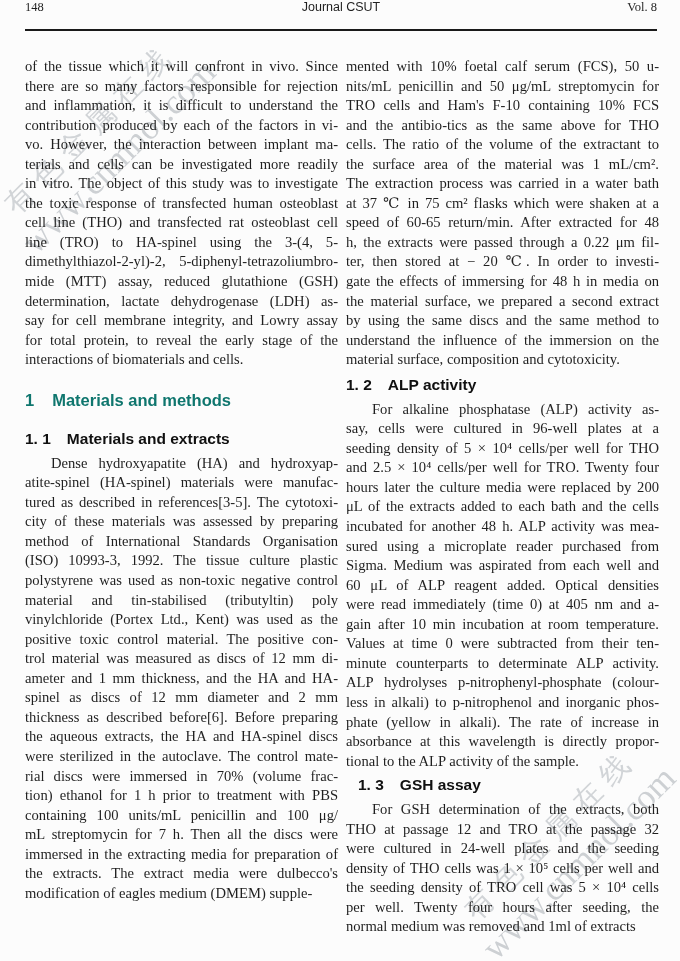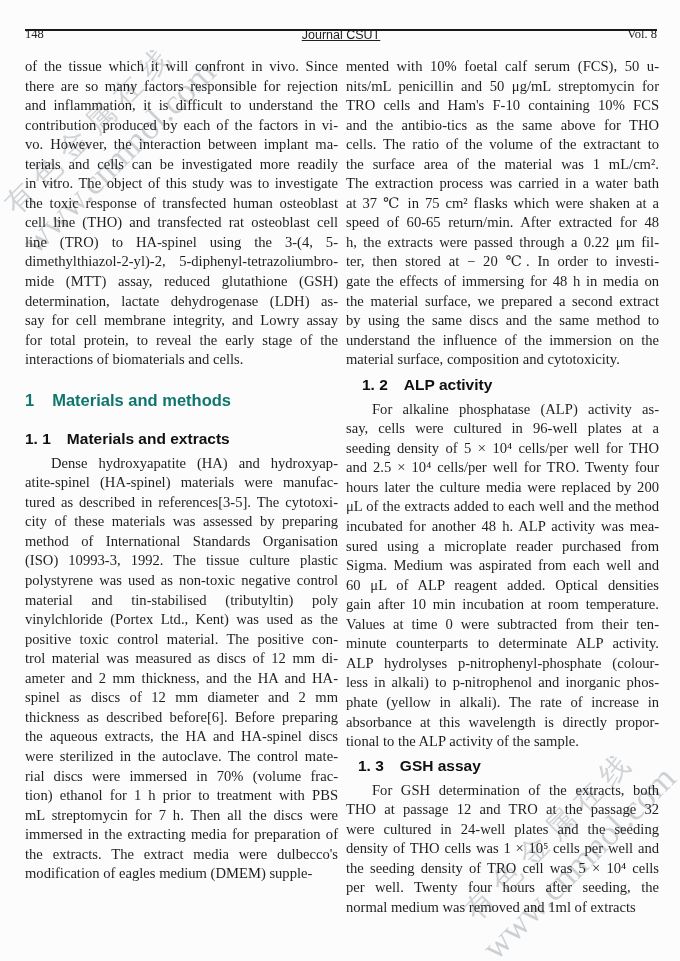--- a/index.html
+++ b/index.html
@@ -2,39 +2,39 @@
 <html><head>
 <meta charset="utf-8">
 <style>
   html,body{margin:0;padding:0;background:#e8e8e8;}
   .page{
     position:relative;width:680px;height:961px;margin:0 auto;
     background:#fcfcfc;overflow:hidden;
     font-family:"Liberation Serif","DejaVu Serif",serif;color:#1f1f1f;
   }
   
-  .hdr{position:absolute;top:27px;left:25px;width:632px;display:flex;align-items:flex-end;gap:11px;}
+  .hdr{position:absolute;top:0;left:25px;width:632px;display:flex;align-items:flex-start;gap:11px;}
   .hdr .pgnum{font-size:12.5px;width:90px;text-align:left;}
-  .hdr .jtitle{flex:1;text-align:center;font-family:"Liberation Sans","DejaVu Sans",sans-serif;font-size:12.5px;text-decoration:underline;}
+  .hdr .jtitle{flex:1;text-align:center;font-family:"Liberation Sans","DejaVu Sans",sans-serif;font-size:12.5px;}
   .hdr .vol{width:90px;text-align:right;font-size:12.5px;}
   .rule{position:absolute;top:29px;left:25px;width:632px;height:2px;background:#1a1a1a;}
   
   .col{position:absolute;top:57px;width:313px;font-size:14.6px;line-height:19.55px;}
   .col.left{left:25px;}
   .col.right{left:346px;}
   .para{width:100%;}
   .pline{text-align:justify;text-align-last:justify;white-space:normal;}
   .pline.lastline{text-align-last:left;}
   .pline.firstline{padding-left:26px;box-sizing:border-box;}
   
   .h-main{font-family:"Liberation Sans","DejaVu Sans",sans-serif;font-weight:bold;
           font-size:16.5px;line-height:17px;color:#0f766e;margin:22px 0 0 0;}
   .h-sub{font-family:"Liberation Sans","DejaVu Sans",sans-serif;font-weight:bold;
          font-size:15.5px;line-height:16px;color:#101010;margin:22px 0 7px 0;}
-  .h-sub.tight{margin:7px 0 7px 16px;}
+  .h-sub.tight{margin:7px 0 7px 0;}
   .h-sub.tight2{margin:6px 0 7px 12px;}
   .h-num{display:inline-block;margin-right:16px;}
   .h-main .h-num{margin-right:18px;}
   
   .wm{position:absolute;width:380px;transform:rotate(-45deg);text-align:center;
       color:#a7adb3;pointer-events:none;user-select:none;}
   .wm .cn{font-size:29px;letter-spacing:9px;opacity:.5;line-height:40px;
           font-family:"DejaVu Sans",sans-serif;}
   .wm .url{font-size:35px;opacity:.55;line-height:42px;font-family:"Liberation Serif",serif;}
   .wm1{left:-85px;top:102px;}
@@ -94,27 +94,28 @@
         <div class="pline">atite-spinel (HA-spinel) materials were manufac-</div>
         <div class="pline">tured as described in references[3-5]. The cytotoxi-</div>
         <div class="pline">city of these materials was assessed by preparing</div>
         <div class="pline">method of International Standards Organisation</div>
         <div class="pline">(ISO) 10993-3, 1992. The tissue culture plastic</div>
         <div class="pline">polystyrene was used as non-toxic negative control</div>
         <div class="pline">material and tin-stabilised (tributyltin) poly</div>
         <div class="pline">vinylchloride (Portex Ltd., Kent) was used as the</div>
         <div class="pline">positive toxic control material. The positive con-</div>
         <div class="pline">trol material was measured as discs of 12 mm di-</div>
-        <div class="pline">ameter and 2 mm thickness, and the HA and HA-</div>
+        <div class="pline">ameter and 1 mm thickness, and the HA and HA-</div>
         <div class="pline">spinel as discs of 12 mm diameter and 2 mm</div>
         <div class="pline">thickness as described before[6]. Before preparing</div>
         <div class="pline">the aqueous extracts, the HA and HA-spinel discs</div>
         <div class="pline">were sterilized in the autoclave. The control mate-</div>
         <div class="pline">rial discs were immersed in 70% (volume frac-</div>
         <div class="pline">tion) ethanol for 1 h prior to treatment with PBS</div>
+        <div class="pline">containing 100 units/mL penicillin and 100 μg/</div>
         <div class="pline">mL streptomycin for 7 h. Then all the discs were</div>
         <div class="pline">immersed in the extracting media for preparation of</div>
         <div class="pline">the extracts. The extract media were dulbecco's</div>
         <div class="pline lastline">modification of eagles medium (DMEM) supple-</div>
       </div>
   </div>
 
   <div class="col right">
     <div class="para">
         <div class="pline">mented with 10% foetal calf serum (FCS), 50 u-</div>
@@ -138,25 +139,26 @@
     <h3 class="h-sub tight">
       <span class="h-num">1. 2</span><span>ALP activity</span>
     </h3>
 
     <div class="para indent-first">
         <div class="pline firstline">For alkaline phosphatase (ALP) activity as-</div>
         <div class="pline">say, cells were cultured in 96-well plates at a</div>
         <div class="pline">seeding density of 5 × 10⁴ cells/per well for THO</div>
         <div class="pline">and 2.5 × 10⁴ cells/per well for TRO. Twenty four</div>
         <div class="pline">hours later the culture media were replaced by 200</div>
-        <div class="pline">μL of the extracts added to each well and the method</div>
+        <div class="pline">μL of the extracts added to each bath and the cells</div>
         <div class="pline">incubated for another 48 h. ALP activity was mea-</div>
         <div class="pline">sured using a microplate reader purchased from</div>
         <div class="pline">Sigma. Medium was aspirated from each well and</div>
         <div class="pline">60 μL of ALP reagent added. Optical densities</div>
+        <div class="pline">were read immediately (time 0) at 405 nm and a-</div>
         <div class="pline">gain after 10 min incubation at room temperature.</div>
         <div class="pline">Values at time 0 were subtracted from their ten-</div>
         <div class="pline">minute counterparts to determinate ALP activity.</div>
         <div class="pline">ALP hydrolyses p-nitrophenyl-phosphate (colour-</div>
         <div class="pline">less in alkali) to p-nitrophenol and inorganic phos-</div>
         <div class="pline">phate (yellow in alkali). The rate of increase in</div>
         <div class="pline">absorbance at this wavelength is directly propor-</div>
         <div class="pline lastline">tional to the ALP activity of the sample.</div>
       </div>
 

